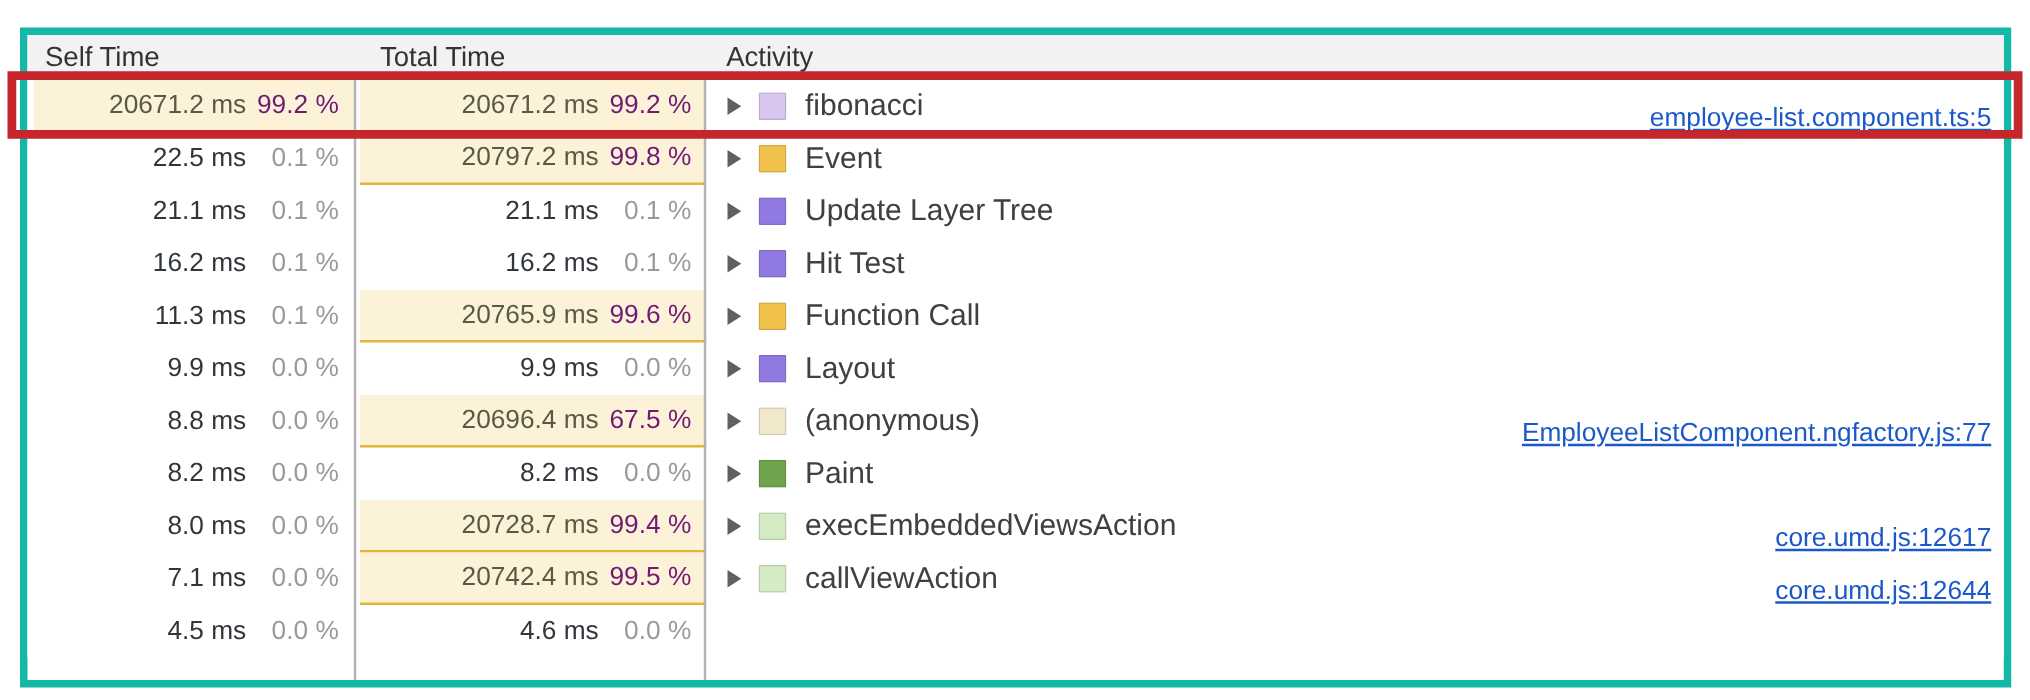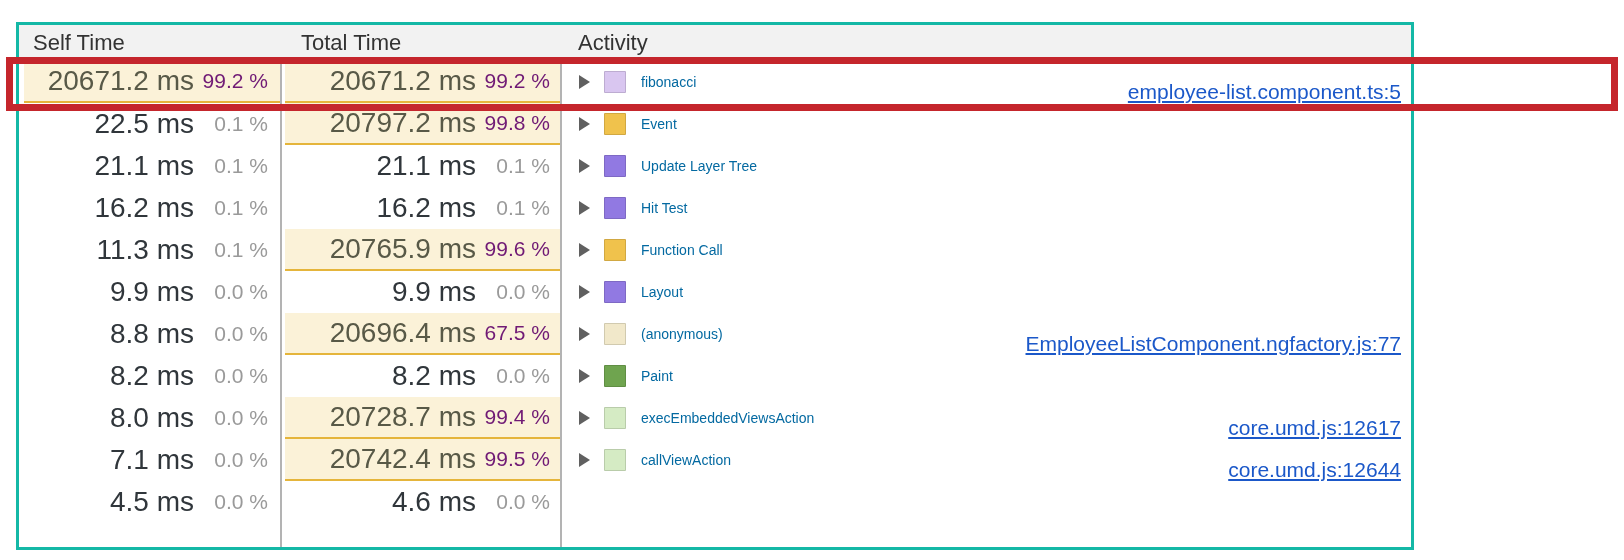--- a/index.html
+++ b/index.html
@@ -1,21 +1,21 @@
 <!DOCTYPE html>
 <html><head>
 <meta charset="utf-8">
 <style>
   * { margin:0; padding:0; box-sizing:border-box; }
   html,body { width:1624px; height:560px; background:#ffffff; overflow:hidden;
               font-family:"Liberation Sans","DejaVu Sans",sans-serif; }
   .stage { position:relative; width:1624px; height:560px; background:#fff; }
 
-  .table { position:absolute; left:16px; top:22px; width:1398px; height:528px;
-           border:3px solid #14b8a6; background:#fff; }
+  .table { position:absolute; left:16px; top:22px; width:1593px; height:528px;
+           border:6px solid #14b8a6; background:#fff; }
 
   .vline { position:absolute; top:0; bottom:0; width:2px; background:#b3b3b3; z-index:1; }
   .v1 { left:261px; }
   .v2 { left:541px; }
 
   .header { position:relative; display:flex; height:36px; background:#f2f2f2;
             border-bottom:1px solid #d9d9d9; align-items:center;
             font-size:22px; color:#333; z-index:2; }
   .hcell { height:100%; display:flex; align-items:center; }
   .hcell.self { width:261px; padding-left:14px; }
@@ -27,37 +27,37 @@
 
   .cell { height:100%; position:relative; }
   .cell.self { width:261px; }
   .cell.total { width:282px; }
   .cell.activity { flex:1; display:flex; align-items:center; padding-left:17px; }
 
   .cellbg { height:100%; margin-left:5px; display:flex; align-items:center;
             justify-content:flex-end; padding-right:12px; }
   .cellbg.hl { background:#fbf2d8; border-bottom:2px solid #e5b53b; }
 
-  .num { font-size:28px; color:#30363b; white-space:nowrap; }
+  .num { font-size:21px; color:#30363b; white-space:nowrap; }
   .pct { font-size:21px; color:#9a9a9a; width:74px; text-align:right; white-space:nowrap; }
   .cellbg.hl .num { color:#585947; }
   .cellbg.hl .pct { color:#701a75;text-align:right; }
 
   .tri { width:0; height:0; border-style:solid;
          border-width:7px 0 7px 11px;
          border-color:transparent transparent transparent #606060;
          margin-right:14px; flex:0 0 auto; }
 
   .swatch { width:22px; height:22px; flex:0 0 auto; margin-right:15px;
             border:1px solid rgba(0,0,0,0.13); border-radius:1px; }
   .swatch.dotted {
     background-image:radial-gradient(circle, rgba(255,255,255,0.85) 1.6px, transparent 1.9px);
     background-size:6px 6px; background-position:1px 1px; }
 
-  .label { font-size:14px; color:#0369a1; white-space:nowrap; }
+  .label { font-size:24px; color:#404040; white-space:nowrap; }
 
   .srclink { margin-left:auto; padding-right:10px; font-size:21px; color:#1b58c9;
              text-decoration:underline; cursor:pointer; white-space:nowrap;margin-top:20px; }
 
   .red-box { position:absolute; left:6px; top:57px; width:1598px; height:40px;
              border:7px solid #c5262c; z-index:5; pointer-events:none;
              box-sizing:content-box; }
 </style>
 </head>
 <body>

